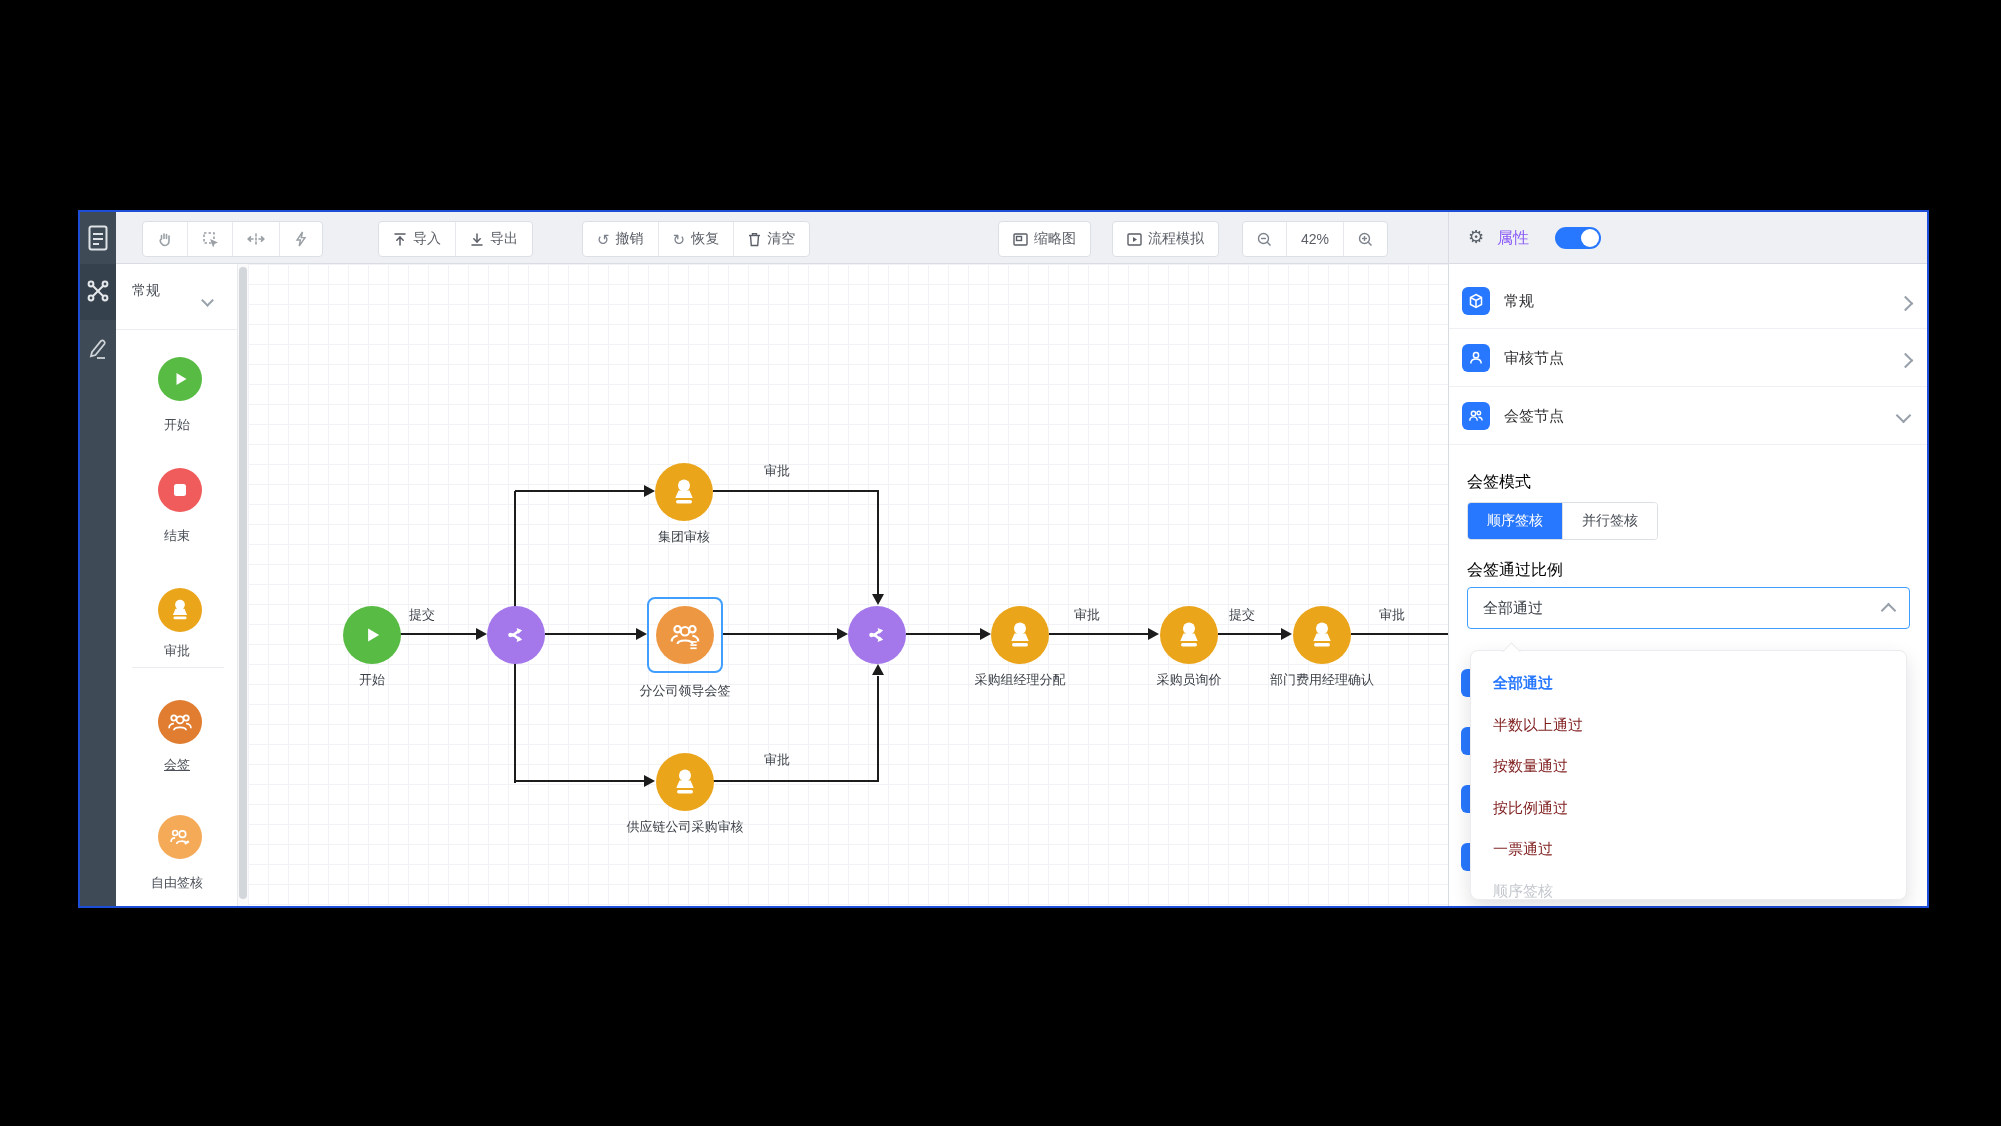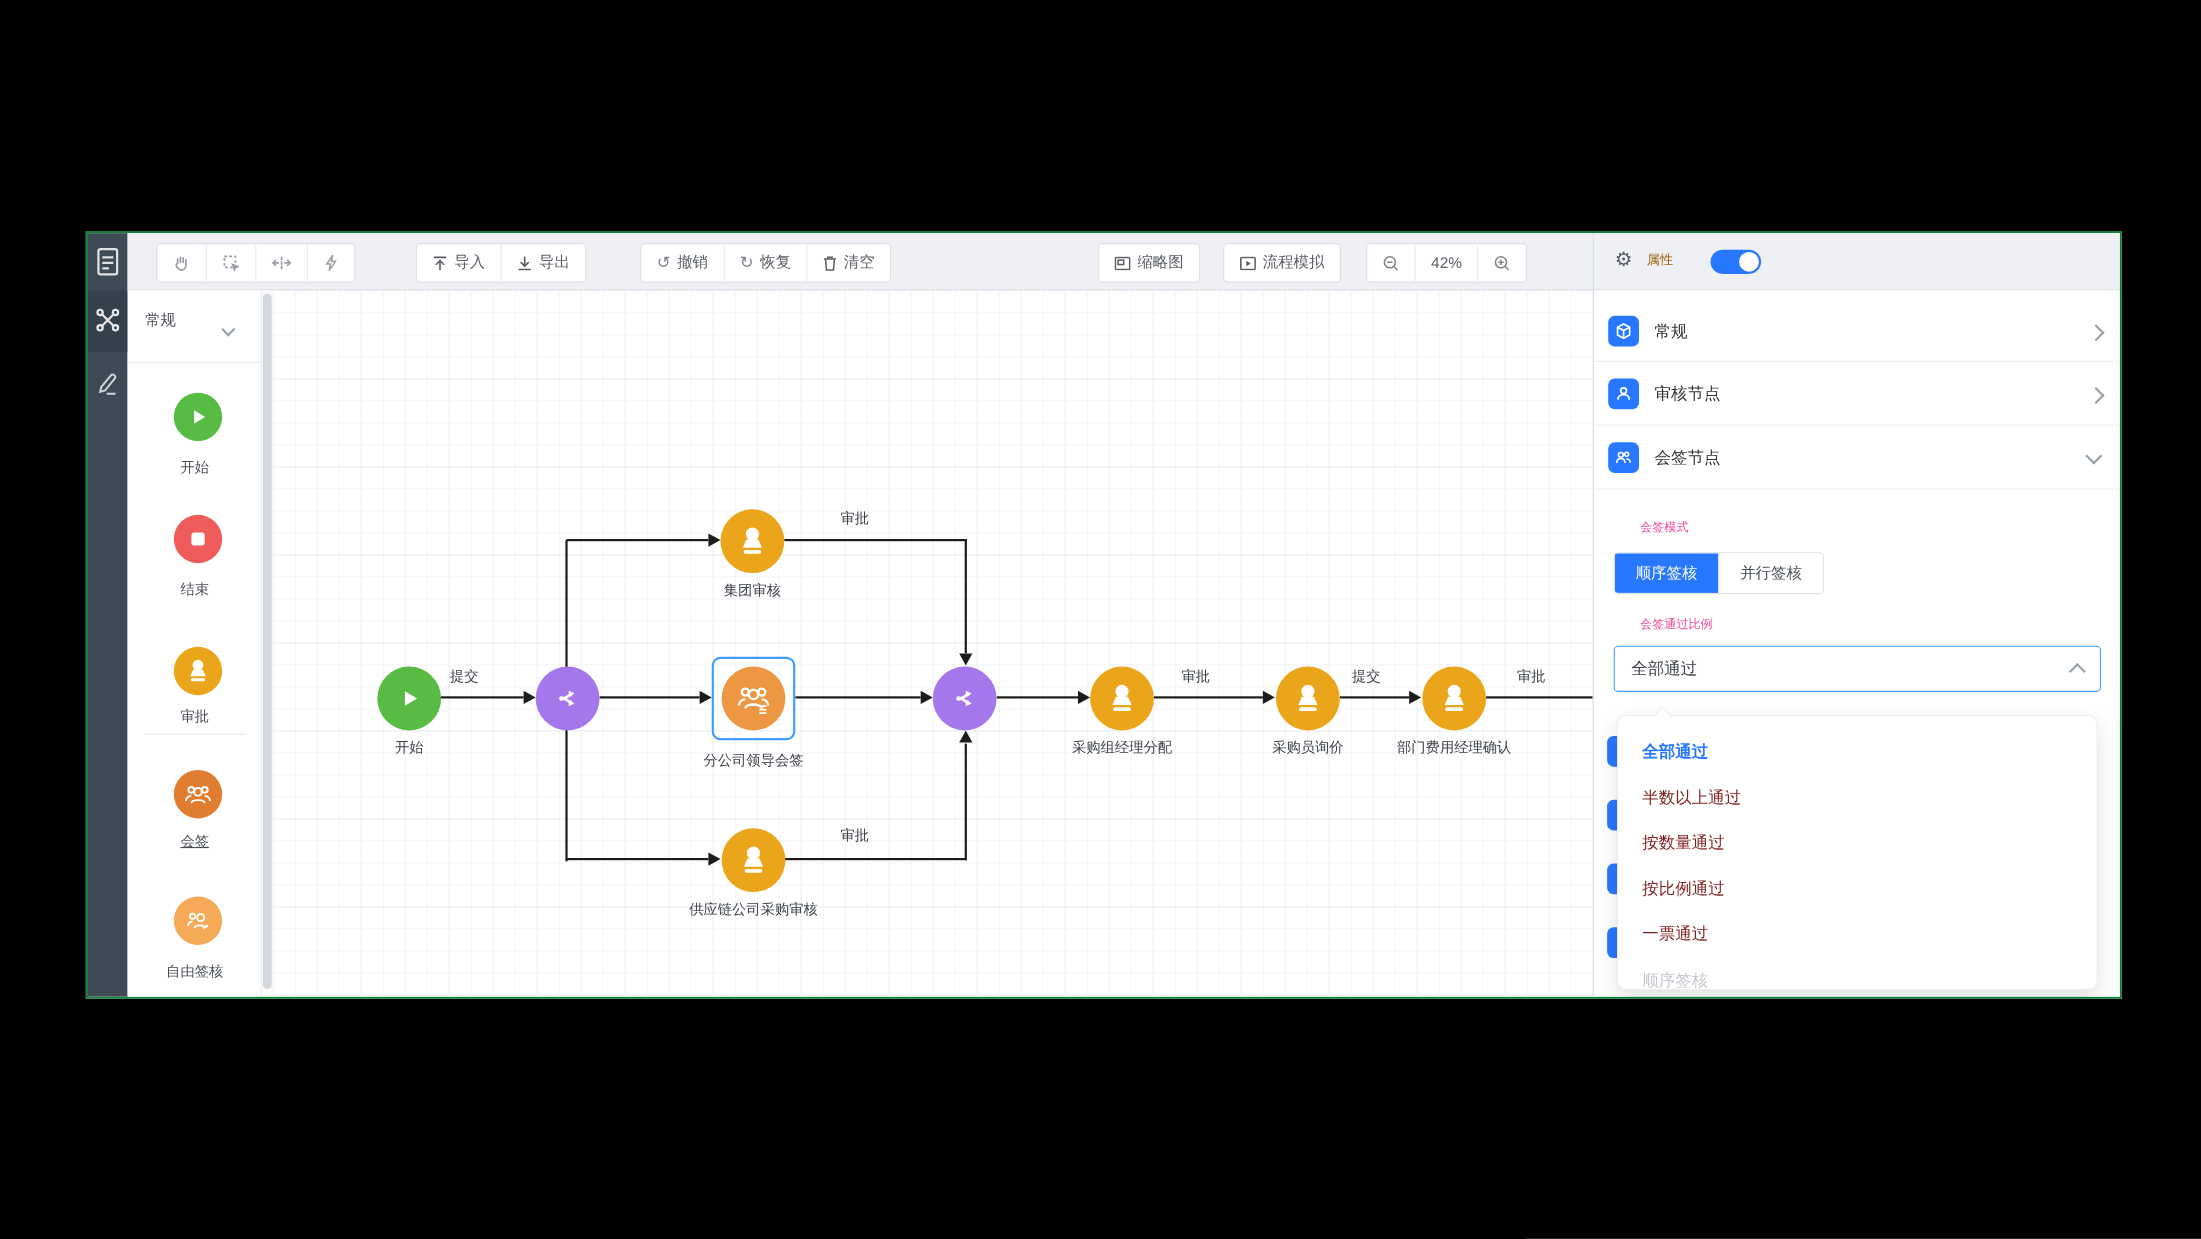--- a/index.html
+++ b/index.html
@@ -1,19 +1,19 @@
 <!DOCTYPE html>
 <html><head>
 <meta charset="utf-8">
 <style>
   html,body{margin:0;padding:0;background:#000;width:2001px;height:1126px;overflow:hidden;
     font-family:"Liberation Sans","DejaVu Sans",sans-serif;}
   .abs{position:absolute;}
   #window{position:absolute;left:78px;top:210px;width:1851px;height:698px;background:#fff;
-    border:2px solid #15803d;box-sizing:border-box;}
+    border:2px solid #1d4ed8;box-sizing:border-box;}
   #stage{position:absolute;left:0;top:0;width:1847px;height:694px;}
   
   .rail{left:0;top:0;width:36px;height:694px;background:#3e4b57;}
   .rail-active{left:0;top:52px;width:36px;height:56px;background:#35414c;}
   
   .header{left:36px;top:0;width:1811px;height:52px;background:#eef0f4;border-bottom:1px solid #d9dde3;box-sizing:border-box;}
   .hdiv{left:1368px;top:0;width:1px;height:52px;background:#d9dde3;}
   .btn-group{position:absolute;top:9px;height:36px;display:flex;background:#fff;border:1px solid #dcdfe6;border-radius:4px;box-sizing:border-box;}
   .tbtn{display:flex;align-items:center;justify-content:center;gap:6px;padding:0 14px;font-size:14px;color:#5a5e66;border-right:1px solid #e6e8eb;white-space:nowrap;}
   .tbtn:last-child{border-right:none;}
@@ -44,21 +44,21 @@
     box-sizing:border-box;display:flex;align-items:center;justify-content:center;background:rgba(255,255,255,.25);}
   
   .panel{left:1368px;top:52px;width:479px;height:642px;background:#fff;border-left:1px solid #d9dde3;box-sizing:border-box;}
   .prow{position:absolute;left:1369px;width:478px;height:56px;border-bottom:1px solid #eef0f4;box-sizing:border-box;}
   .picon{position:absolute;width:28px;height:28px;border-radius:6px;background:#2878ff;display:flex;align-items:center;justify-content:center;}
   .plbl{position:absolute;font-size:15px;color:#303133;}
   .chev{display:inline-block;width:9px;height:9px;border-right:2px solid #98a0aa;border-bottom:2px solid #98a0aa;}
   .chev-r{transform:rotate(-45deg);}
   .chev-d{transform:rotate(45deg);}
   .chev-u{transform:rotate(-135deg);}
-  .flabel{position:absolute;font-size:11px;color:#ec4899;margin-left:24px;}
+  .flabel{position:absolute;font-size:16px;color:#000000;}
   .seg{position:absolute;display:flex;border:1px solid #dcdfe6;border-radius:4px;overflow:hidden;}
   .seg>div{width:94px;height:36px;display:flex;align-items:center;justify-content:center;font-size:14px;}
   .seg .on{background:#2878ff;color:#fff;}
   .seg .off{background:#fff;color:#4a4f57;border-left:1px solid #dcdfe6;}
   .select{position:absolute;left:1387px;top:375px;width:443px;height:42px;border:1.5px solid #409eff;border-radius:4px;
     box-sizing:border-box;background:#fff;display:flex;align-items:center;font-size:15px;color:#3c4148;padding:0 15px;justify-content:space-between;}
   .hicon{position:absolute;left:1381px;width:28px;height:28px;border-radius:6px;background:#2878ff;z-index:3;}
   .dropdown{position:absolute;left:1390px;top:438px;width:437px;height:250px;background:#fff;border:1px solid #ececf0;
     border-radius:8px;box-shadow:0 8px 20px rgba(0,0,0,.12);z-index:5;box-sizing:border-box;padding:12px 0;}
   .notch{position:absolute;left:1425px;top:433px;width:12px;height:12px;background:#fff;transform:rotate(45deg);
@@ -203,21 +203,21 @@
           <svg width="15" height="15" viewBox="0 0 15 15" stroke="#7d838c" stroke-width="1.4" fill="none">
             <circle cx="6.5" cy="6.5" r="5"></circle>
             <line x1="10.3" y1="10.3" x2="13.5" y2="13.5"></line>
             <line x1="4" y1="6.5" x2="9" y2="6.5"></line>
             <line x1="6.5" y1="4" x2="6.5" y2="9"></line>
           </svg>
         </div>
   </div>
 
   <div class="abs" style="left:1388px;top:14px;font-size:18px;color:#5a6068;">⚙</div>
-  <div class="abs" style="left:1417px;top:16px;font-size:12px;color:#a16207;">属性</div>
+  <div class="abs" style="left:1417px;top:16px;font-size:16px;color:#8b5cf6;">属性</div>
   <div class="toggle">
         <div class="knob"></div>
       </div>
 
   <div class="abs palette"></div>
   <div class="abs pal-head">常规</div>
   <div class="abs" style="left:123px;top:79px;"><span class="chev chev-d" style="width:7px;height:7px;"></span></div>
   <div class="abs pal-div"></div>
   <div class="abs pal-div2"></div>
 

